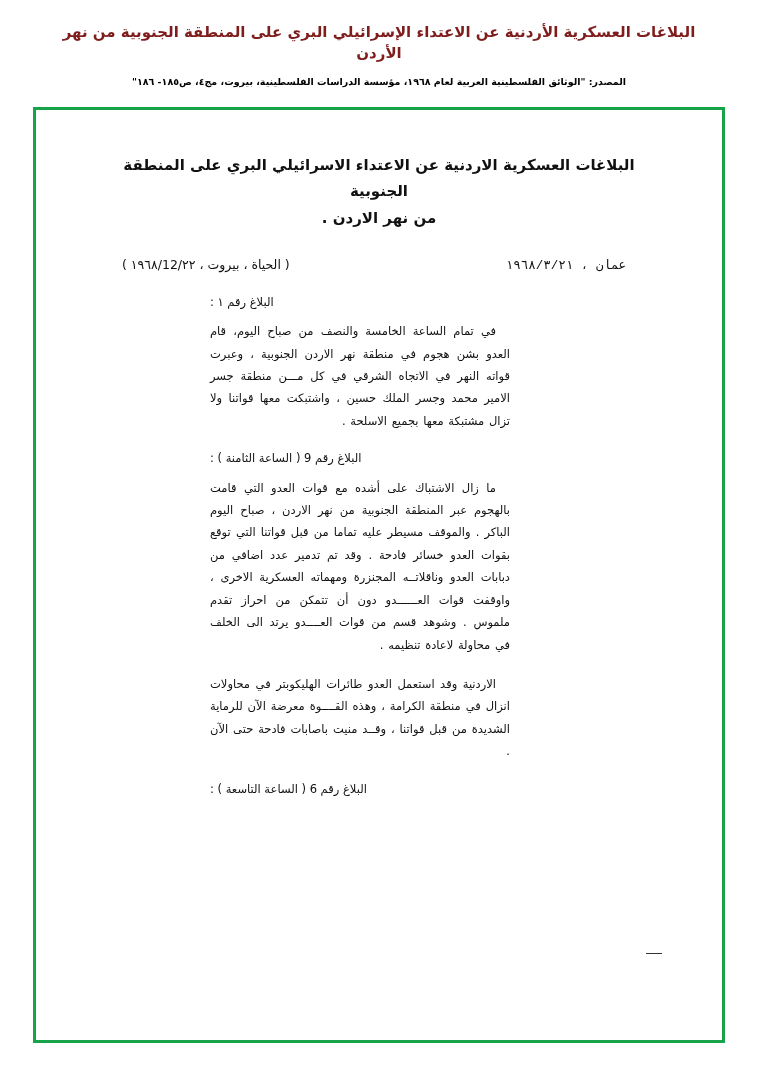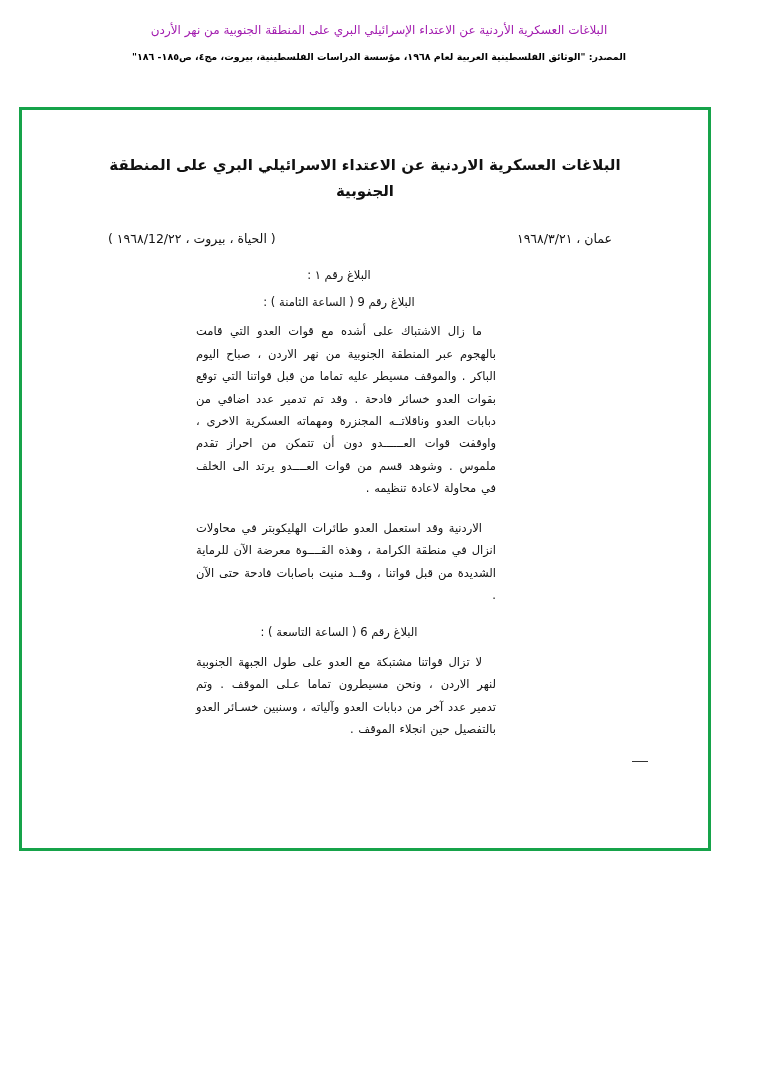--- a/index.html
+++ b/index.html
@@ -20,39 +20,39 @@
     height: 1078px;
     position: relative;
     box-sizing: border-box;
   }
   
   .doc-header {
     padding: 22px 40px 0 40px;
     text-align: center;
   }
   .doc-header .title {
-    font-size: 12px;
-    font-weight: normal;
+    font-size: 15px;
+    font-weight: bold;
     line-height: 1.4;
-    color: #a21caf;
+    color: #7f1d1d;
   }
   .doc-header .source {
     margin-top: 11px;
     font-size: 9.5px;
     font-weight: bold;
     line-height: 1.4;
     color: #000;
   }
   
   .frame {
     position: absolute;
-    left: 19px;
+    left: 33px;
     top: 107px;
     width: 692px;
-    height: 744px;
+    height: 936px;
     border: 3px solid #16a34a;
     box-sizing: border-box;
     background: #ffffff;
   }
   .sheet {
     position: absolute;
     inset: 0;
     padding: 38px 62px 30px 62px;
     box-sizing: border-box;
   }
@@ -68,34 +68,34 @@
   .dateline {
     margin-top: 26px;
     display: flex;
     flex-direction: row;
     justify-content: space-between;
     align-items: baseline;
     font-size: 12.5px;
     color: #111;
     padding: 0 34px 0 24px;
   }
-  .dateline .right-part { text-align: right; }
+  .dateline .right-part { text-align: right; font-family: Liberation Mono, monospace; }
   .dateline .left-part { text-align: left; }
 
   .body-col {
     margin-top: 20px;
     width: 300px;
     margin-right: 150px;
     margin-left: auto;
   }
   .bulletin-label {
     font-size: 11.5px;
     line-height: 1.6;
     margin: 0 0 9px 0;
-    text-align: center;
+    text-align: left;
     padding-right: 14px;
     color: #111;
   }
   .para {
     font-size: 11.5px;
     line-height: 1.95;
     text-align: justify;
     text-align-last: right;
     margin: 0 0 17px 0;
     color: #111;
@@ -120,42 +120,43 @@
   <div class="doc-header">
     <div class="title">البلاغات العسكرية الأردنية عن الاعتداء الإسرائيلي البري على المنطقة الجنوبية من نهر الأردن</div>
     <div class="source">المصدر: "الوثائق الفلسطينية العربية لعام ١٩٦٨، مؤسسة الدراسات الفلسطينية، بيروت، مج٤، ص١٨٥- ١٨٦"</div>
   </div>
 
   <div class="frame">
     <div class="sheet">
 
       <div class="scan-title">
         <div>البلاغات العسكرية الاردنية عن الاعتداء الاسرائيلي البري على المنطقة الجنوبية</div>
+        <div>من نهر الاردن .</div>
       </div>
 
       <div class="dateline">
         <span class="right-part">عمان ، ١٩٦٨/٣/٢١</span>
         <span class="left-part">( الحياة ، بيروت ، ١٩٦٨/12/٢٢ )</span>
       </div>
 
       <div class="body-col">
 
         <div class="block">
           <p class="bulletin-label">البلاغ رقم ١ :</p>
+          <p class="para first-indent">في تمام الساعة الخامسة والنصف من صباح اليوم، قام العدو بشن هجوم في منطقة نهر الاردن الجنوبية ، وعبرت قواته النهر في الاتجاه الشرقي في كل مـــن منطقة جسر الامير محمد وجسر الملك حسين ، واشتبكت معها قواتنا ولا تزال مشتبكة معها بجميع الاسلحة .</p>
         </div>
 
         <div class="block">
           <p class="bulletin-label">البلاغ رقم 9 ( الساعة الثامنة ) :</p>
           <p class="para first-indent">ما زال الاشتباك على أشده مع قوات العدو التي قامت بالهجوم عبر المنطقة الجنوبية من نهر الاردن ، صباح اليوم الباكر . والموقف مسيطر عليه تماما من قبل قواتنا التي توقع بقوات العدو خسائر فادحة . وقد تم تدمير عدد اضافي من دبابات العدو وناقلاتــه المجنزرة ومهماته العسكرية الاخرى ، واوقفت قوات العــــــدو دون أن تتمكن من احراز تقدم ملموس . وشوهد قسم من قوات العــــدو يرتد الى الخلف في محاولة لاعادة تنظيمه .</p>
           <p class="para first-indent">الاردنية وقد استعمل العدو طائرات الهليكوبتر في محاولات انزال في منطقة الكرامة ، وهذه القــــوة معرضة الآن للرماية الشديدة من قبل قواتنا ، وقــد منيت باصابات فادحة حتى الآن .</p>
         </div>
 
         <div class="block">
           <p class="bulletin-label">البلاغ رقم 6 ( الساعة التاسعة ) :</p>
-          <p class="para first-indent">لا تزال قواتنا مشتبكة مع العدو على طول الجبهة الجنوبية لنهر الاردن ، ونحن مسيطرون تماما عـلى الموقف . وتم تدمير عدد آخر من دبابات العدو وآلياته ، وسنبين خسـائر العدو بالتفصيل حين انجلاء الموقف .</p>
         </div>
 
       </div>
 
       <div class="underline-mark"></div>
     </div>
   </div>
 
 </div>
 

